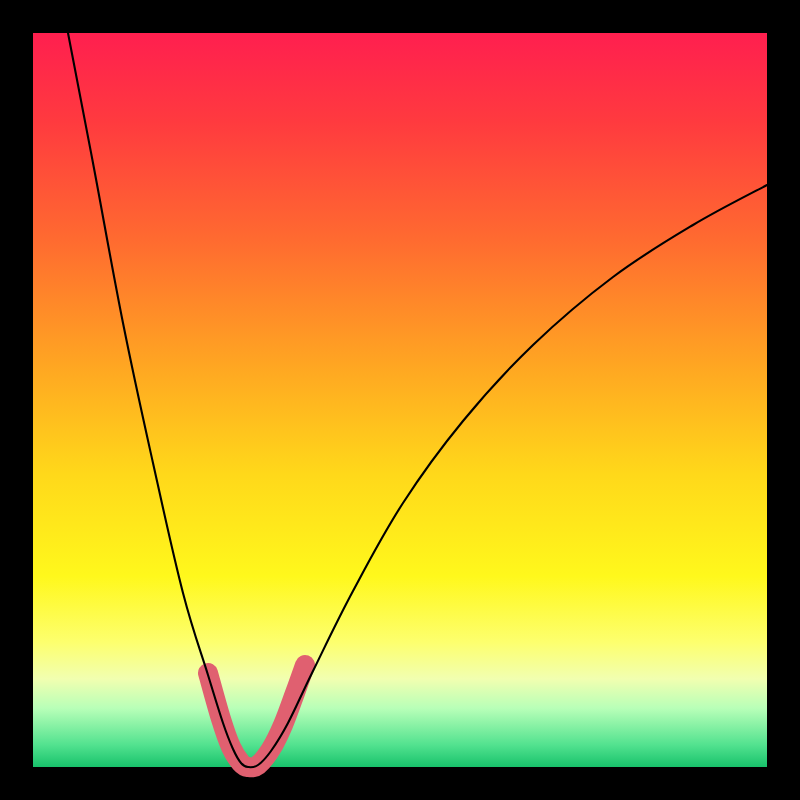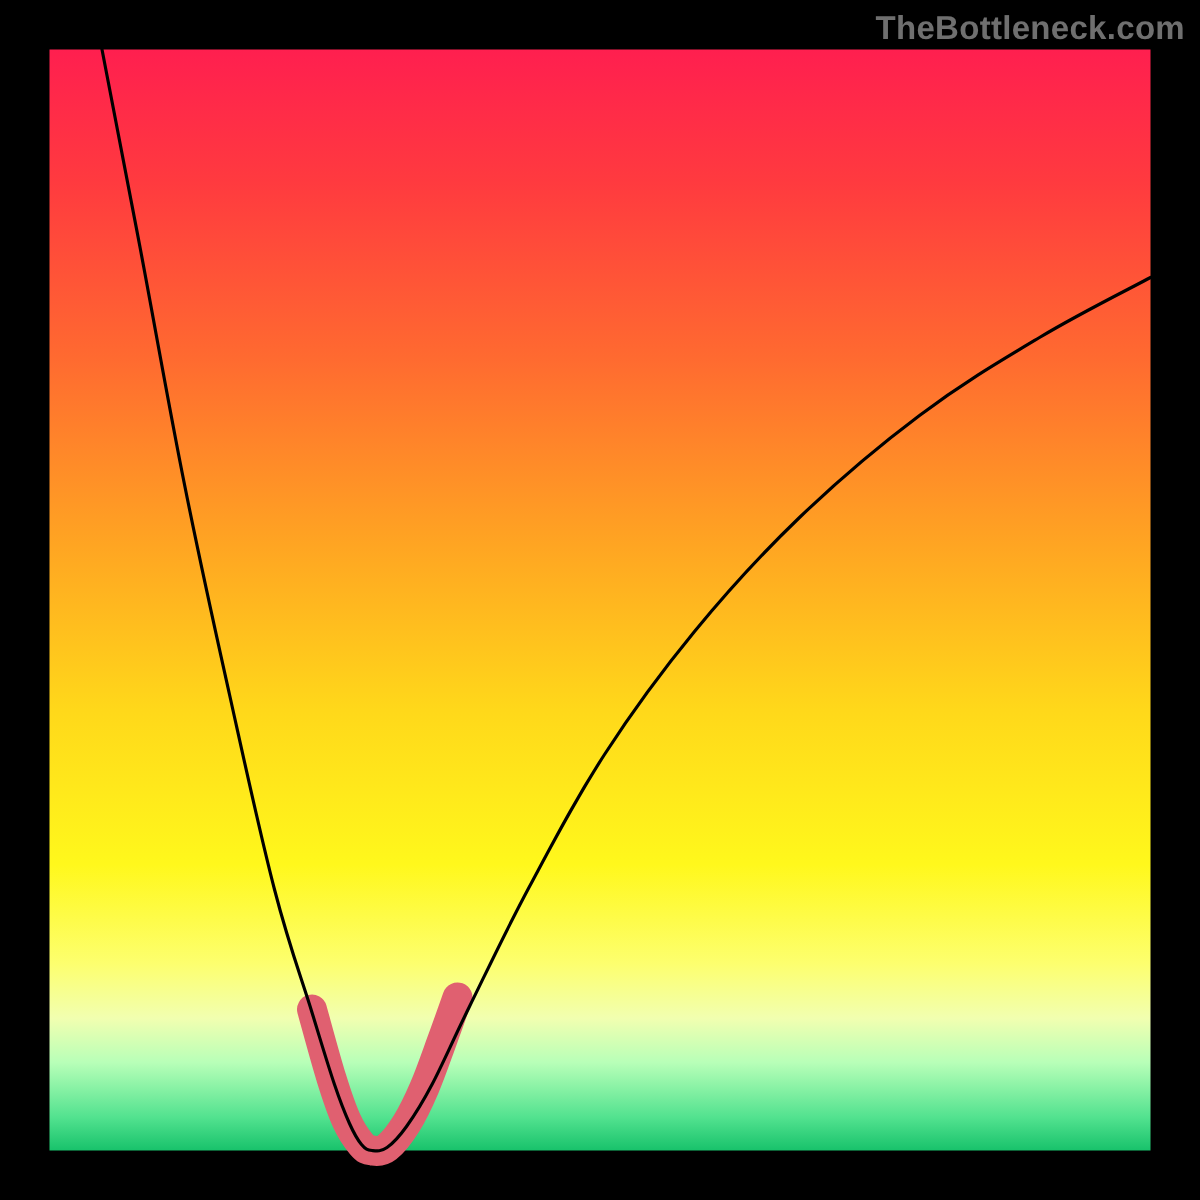--- a/index.html
+++ b/index.html
@@ -21,19 +21,18 @@
   .watermark{position:absolute;top:6px;right:10px;color:#6f6f6f;font-size:22px;font-weight:600;letter-spacing:.2px}
   svg.curve{position:absolute;left:33px;top:33px;width:734px;height:734px;overflow:visible}
   .black-curve{fill:none;stroke:#000;stroke-width:2.1;stroke-linecap:round;stroke-linejoin:round}
   .pink-thick{fill:none;stroke:#e06070;stroke-width:20;stroke-linecap:round;stroke-linejoin:round}
 </style>
 </head>
 <body>
 
 <div class="frame">
   <div class="plot"></div>
-  <div class="watermark">TheBottleneck.com</div>
 
   <svg class="curve" viewBox="0 0 734 734" preserveAspectRatio="none">
     <path id="pink-path" class="pink-thick" d="M 175 640 C 177.34 648.28, 183.86 672.68, 188 686 C 192.14 699.32, 194.4 706.08, 198 714 C 201.6 721.92, 204.94 726.4, 208 730 C 211.06 733.6, 211.94 733.64, 215 734 C 218.06 734.36, 220.86 735.24, 225 732 C 229.14 728.76, 233.5 723.2, 238 716 C 242.5 708.8, 245.68 702.08, 250 692 C 254.32 681.92, 258.04 670.8, 262 660 C 265.96 649.2, 270.2 637.04, 272 632"></path>
     <path id="black-path" class="black-curve" d="M 35 0 C 39.5 23.4, 50.1 77.80000000000001, 60 130 C 69.9 182.2, 79.2 236, 90 290 C 100.8 344, 109.2 381.4, 120 430 C 130.8 478.6, 140.1 521.84, 150 560 C 159.9 598.16, 167.8 618.6, 175 642 C 182.2 665.4, 185.5 676.68, 190 690 C 194.5 703.32, 196.76 708.8, 200 716 C 203.24 723.2, 205.3 726.76, 208 730 C 210.7 733.24, 211.94 733.64, 215 734 C 218.06 734.36, 220.86 734.88, 225 732 C 229.14 729.12, 232.6 725.56, 238 718 C 243.4 710.44, 247.44 704.4, 255 690 C 262.56 675.6, 268.3 661.76, 280 638 C 291.7 614.24, 303.8 588.24, 320 558 C 336.2 527.76, 350.2 500.6, 370 470 C 389.8 439.4, 406.6 416.44, 430 388 C 453.4 359.56, 473 337.92, 500 312 C 527 286.08, 551.2 265.6, 580 244 C 608.8 222.4, 632.28 208.56, 660 192 C 687.72 175.44, 720.68 159.2, 734 152"></path>
   </svg>
 </div>
 
 </body></html>

